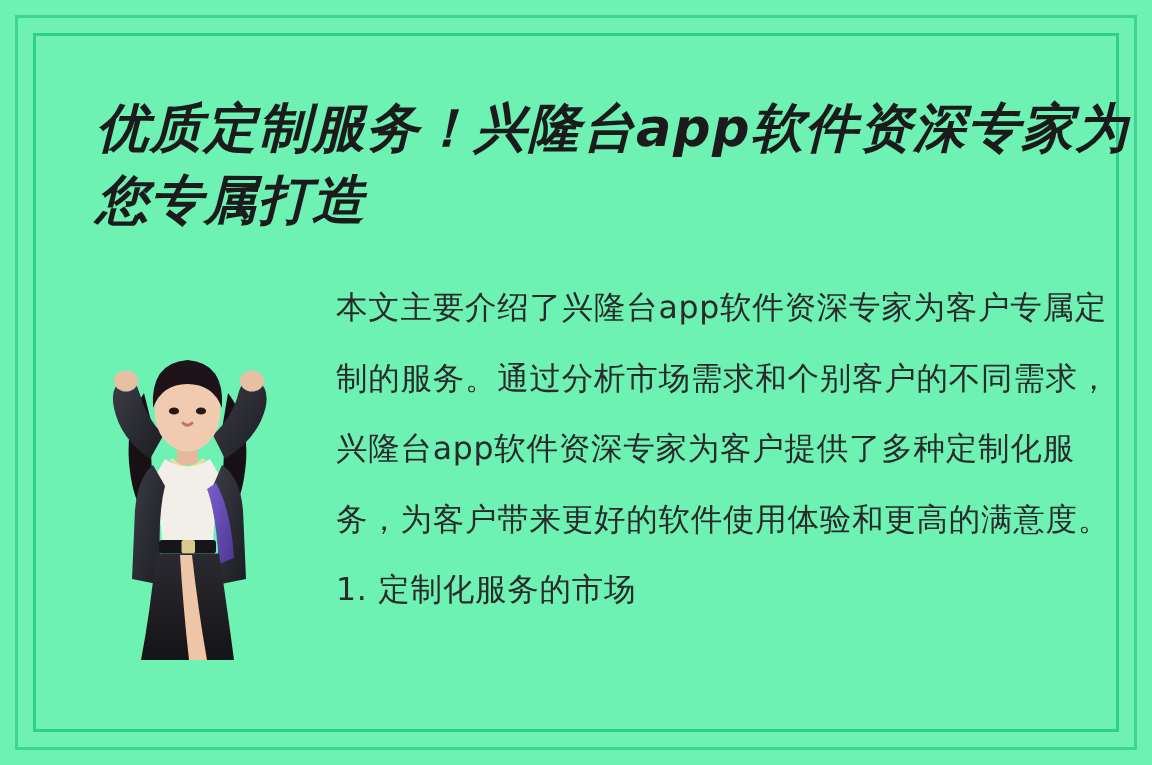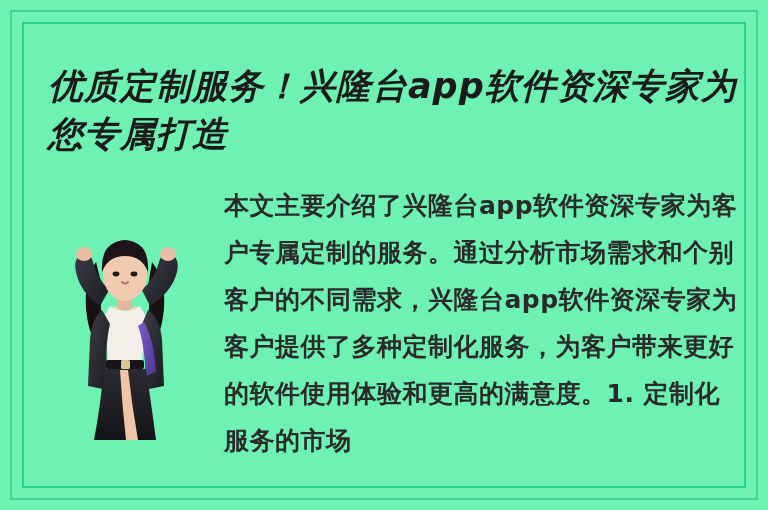--- a/index.html
+++ b/index.html
@@ -34,21 +34,21 @@
     position: absolute;
     left: 22px;
     top: 22px;
     right: 22px;
     bottom: 22px;
     border: 2px solid #2fcf8c;
     box-sizing: border-box;
   }
   .title {
     position: absolute;
-    left: 48px;
+    left: 64px;
     top: 62px;
     width: 690px;
     font-family: "DejaVu Sans", sans-serif;
     font-size: 35px;
     line-height: 48px;
     font-weight: 700;
     font-style: italic;
     color: #1b1b1b;
     letter-spacing: 1px;
     white-space: pre-wrap;
@@ -64,26 +64,25 @@
   }
   .photo svg {
     display: block;
   }
   .body-text {
     position: absolute;
     left: 224px;
     top: 182px;
     width: 520px;
     font-family: "DejaVu Sans", sans-serif;
-    font-size: 25px;
+    font-size: 21px;
     line-height: 47px;
     color: #2a2a2a;
     letter-spacing: 0.5px;
     white-space: pre-wrap;
-    font-weight: bold;
   }
 </style>
 </head>
 <body>
 
 <div class="poster">
 
   <div class="frame-outer"></div>
   <div class="frame-inner"></div>
 

